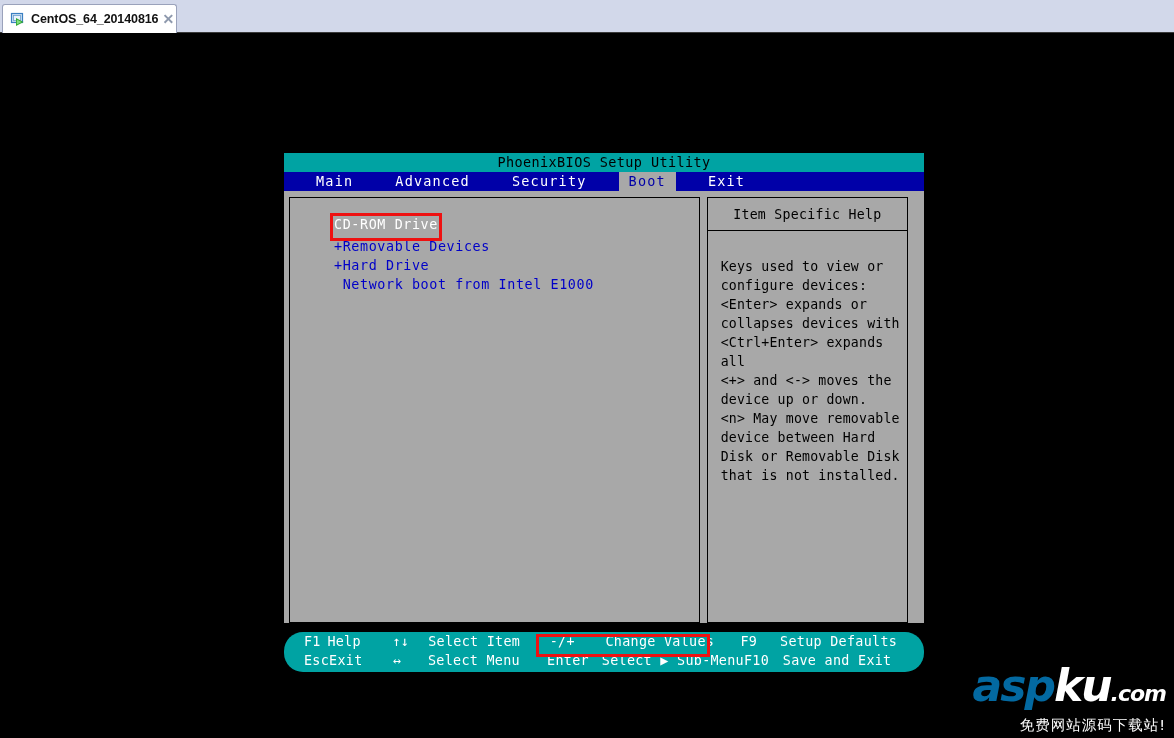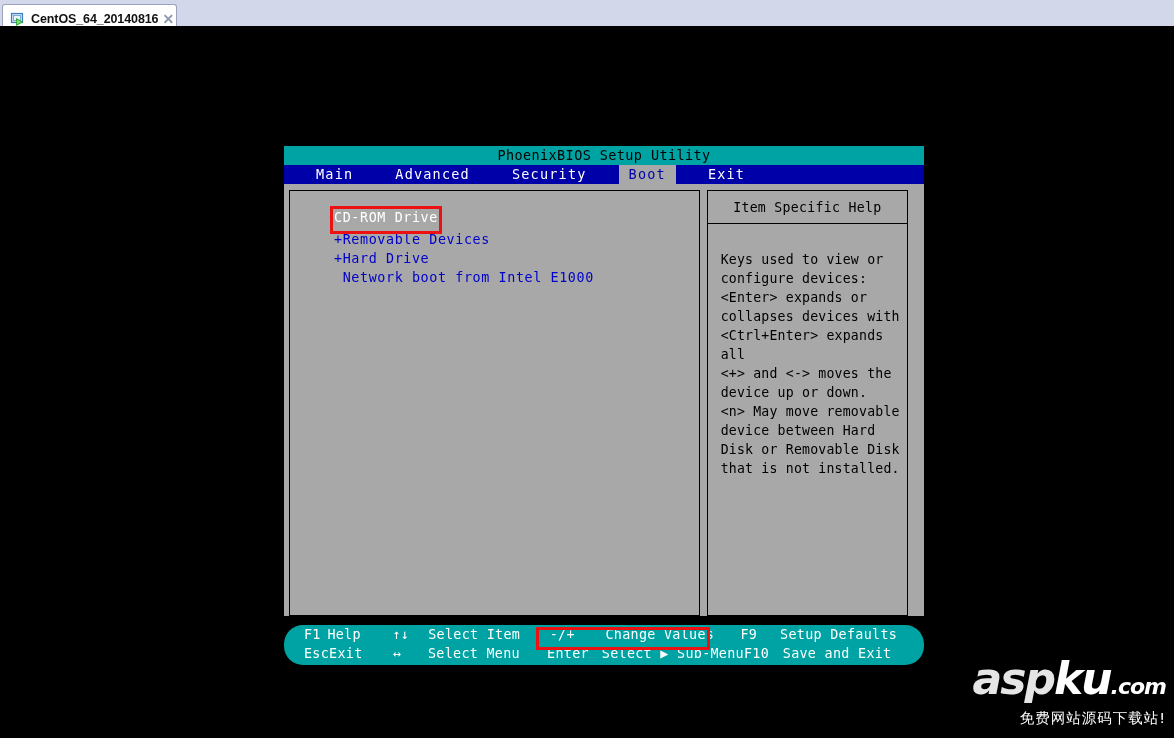--- a/index.html
+++ b/index.html
@@ -59,21 +59,21 @@
     font-weight: bold;
     flex: 0 0 auto;
     margin-left: 4px;
     cursor: pointer;
     line-height: 1;
   }
 
   
   #vmscreen {
     position: absolute;
-    left: 0; top: 26px;
+    left: 0; top: 33px;
     width: 1174px;
     height: 705px;
     background: #000000;
     text-decoration: underline;
   }
 
   
   #bios {
     position: absolute;
     left: 284px;
@@ -253,21 +253,21 @@
     user-select: none;
   }
   #wm-main {
     font-family: "DejaVu Sans", sans-serif;
     font-size: 44px;
     font-weight: bold;
     font-style: italic;
     letter-spacing: -2px;
     line-height: 44px;
   }
-  #wm-asp { color: #e5e5e5; }
+  #wm-asp { color: #0369a1; }
   #wm-ku  { color: #ffffff; }
   #wm-com { color: #ffffff; font-size: 22px; letter-spacing: -1px; }
   #wm-sub {
     color: #ffffff;
     font-family: "DejaVu Sans", sans-serif;
     font-size: 14.5px;
     letter-spacing: 1px;
     margin-top: 2px;
   }
 </style>

